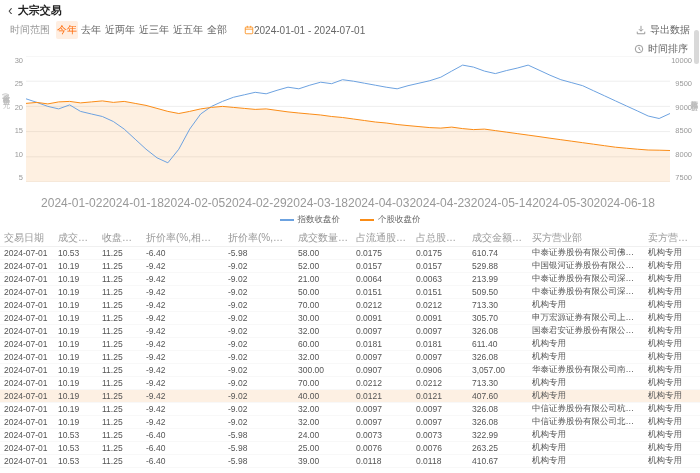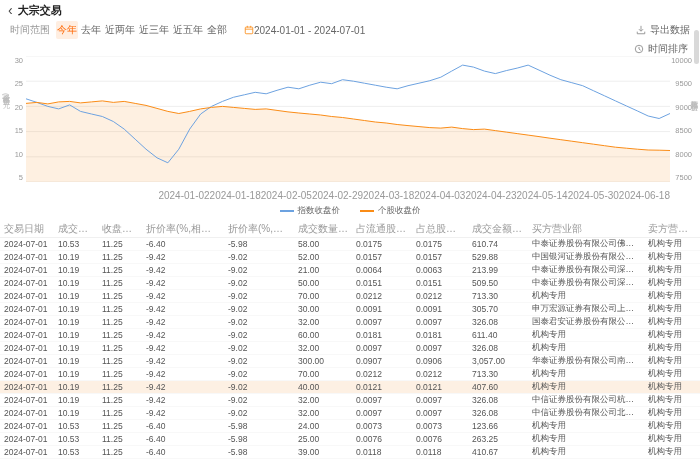--- a/index.html
+++ b/index.html
@@ -16,21 +16,21 @@
   .datepick { display:flex; align-items:flex-start; margin-left:10px; color:#666; cursor:pointer; }
   .spacer { flex:1; }
   .export, .sortbtn { display:flex; align-items:center; gap:4px; color:#666; cursor:pointer; }
   .sortrow { height:14px; display:flex; justify-content:flex-end; padding:0 12px; }
   .chart { position:relative; }
   .chart-main { display:flex; align-items:stretch; }
   .yticks { display:flex; flex-direction:column; justify-content:space-between; font-size:7.5px; color:#999; height:126px;align-items:flex-end; }
   .yticks.left { width:26px; text-align:right; padding-right:3px; padding-left:10px; }
   .yticks.right { width:30px; padding-left:3px; padding-right:8px; }
   #plot { flex:1; height:126px; }
-  .xticks { display:flex; justify-content:flex-end; margin:8px 30px 0 26px; font-size:10px; color:#999; }
+  .xticks { display:flex; justify-content:center; margin:14px 30px 0 26px; font-size:12px; color:#999; }
   .legend { display:flex; justify-content:center; align-items:center; gap:20px; margin-top:4px; height:12px; font-size:8.5px; color:#666; }
   .legend .sw { display:inline-block; width:14px; height:2px; margin-right:4px; vertical-align:middle; }
   .ytitle { position:absolute; writing-mode:vertical-rl; font-size:7.5px; color:#bbb; letter-spacing:1px; }
   .ytitle.left { left:1px; top:32px; }
   .ytitle.right { right:1px; top:38px; }
   table { width:700px; border-collapse:collapse; table-layout:fixed; margin-top:4px; }
   th { color:#999; font-weight:normal; font-size:10px; height:16px; text-align:left; padding:0 4px;
        border-bottom:1px solid #f0f0f0; white-space:nowrap; overflow:hidden; text-overflow:ellipsis; }
   td { color:#555; font-size:8.5px; height:13px; padding:0 4px; border-bottom:1px solid #f8f8f8;
        white-space:nowrap; overflow:hidden; text-overflow:ellipsis; }
@@ -348,21 +348,21 @@
       </tr>
       <tr>
         <td>2024-07-01</td>
         <td>10.53</td>
         <td>11.25</td>
         <td>-6.40</td>
         <td>-5.98</td>
         <td>24.00</td>
         <td>0.0073</td>
         <td>0.0073</td>
-        <td>123.66</td>
+        <td>322.99</td>
         <td>机构专用</td>
         <td>机构专用</td>
       </tr>
       <tr>
         <td>2024-07-01</td>
         <td>10.53</td>
         <td>11.25</td>
         <td>-6.40</td>
         <td>-5.98</td>
         <td>25.00</td>

